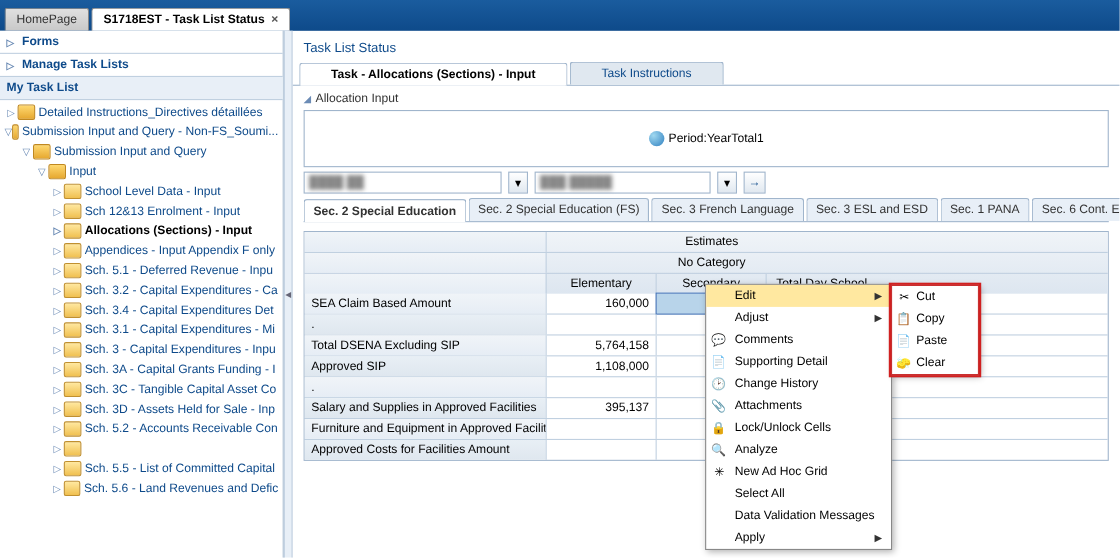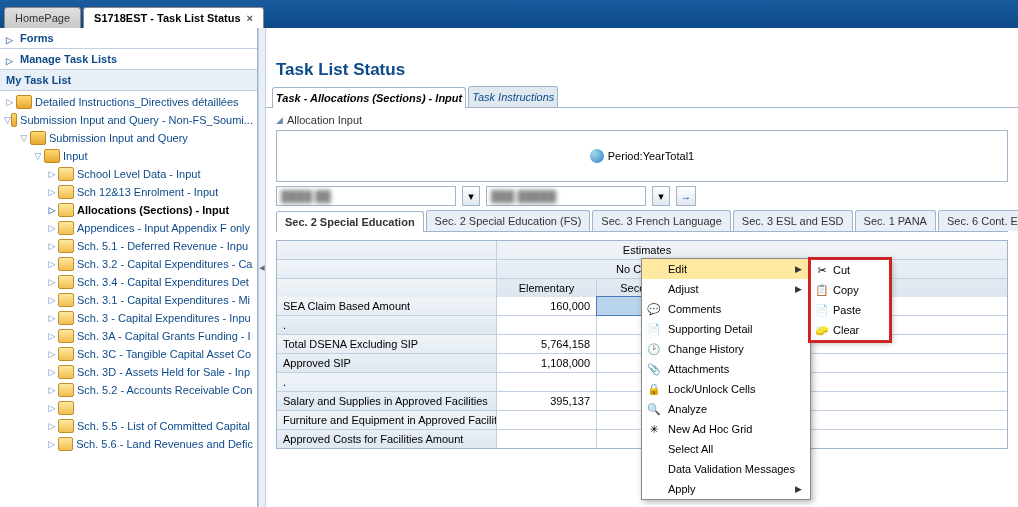--- a/index.html
+++ b/index.html
@@ -21,23 +21,23 @@
 .tree-item.bold { font-weight: bold; color: #000; }
 .tree-item .arrow { width: 12px; display: inline-block; color: #6b8bb5; font-size: 9px; text-align: center; }
 .folder-icon, .item-icon { width: 16px; height: 14px; margin-right: 3px; display: inline-block; }
 .folder-icon { background: linear-gradient(#ffd970, #e6a830); border: 1px solid #c08820; border-radius: 2px; }
 .item-icon { background: linear-gradient(#ffe8a0, #f0c050); border: 1px solid #c09030; border-radius: 2px; position: relative; }
 
 .splitter { width: 8px; background: #e8eff7; border-left: 1px solid #c0d0e0; border-right: 1px solid #c0d0e0; display: flex; align-items: center; justify-content: center; cursor: ew-resize; }
 .splitter::before { content: '◀'; font-size: 7px; color: #667; }
 
 .content { flex: 1; display: flex; flex-direction: column; overflow: hidden; }
-.content-title { padding: 8px 10px 6px; color: #0e4a8a; font-weight: bold; font-size: 17px; margin-top: 24px; }
+.content-title { padding: 8px 10px 6px; color: #0e4a8a; font-weight: normal; font-size: 12px; }
 .subtabs { display: flex; border-bottom: 1px solid #a0b5cc; padding-left: 6px; }
-.subtab { border: 1px solid #a0b5cc; border-bottom: none; padding: 4px 3px; margin-right: 2px; background: #e0e8f0; color: #0e4a8a; cursor: pointer; border-radius: 3px 3px 0 0; font-style: italic; }
+.subtab { border: 1px solid #a0b5cc; border-bottom: none; padding: 4px 28px; margin-right: 2px; background: #e0e8f0; color: #0e4a8a; cursor: pointer; border-radius: 3px 3px 0 0; }
 .subtab.active { background: #fff; font-weight: bold; color: #000; position: relative; top: 1px; }
 
 .panel { padding: 6px 10px; flex: 1; overflow: hidden; display: flex; flex-direction: column; }
 .panel-header { display: flex; align-items: center; gap: 4px; color: #333; margin-bottom: 4px; }
 .panel-header .arrow { color: #6b8bb5; font-size: 9px; }
 .period-bar { border: 1px solid #a0b5cc; background: #fff; padding: 18px; margin-bottom: 4px; display: flex; justify-content: center; align-items: center; gap: 4px; }
 .globe-icon { width: 14px; height: 14px; border-radius: 50%; background: radial-gradient(circle at 30% 30%, #a0d8f0, #3080c0); display: inline-block; }
 .selector-row { display: flex; gap: 6px; margin-bottom: 4px; align-items: center; }
 .selector { border: 1px solid #a0b5cc; background: #fff; height: 20px; display: flex; align-items: center; padding: 0 4px; }
 .selector .blur { filter: blur(2px); color: #888; }

